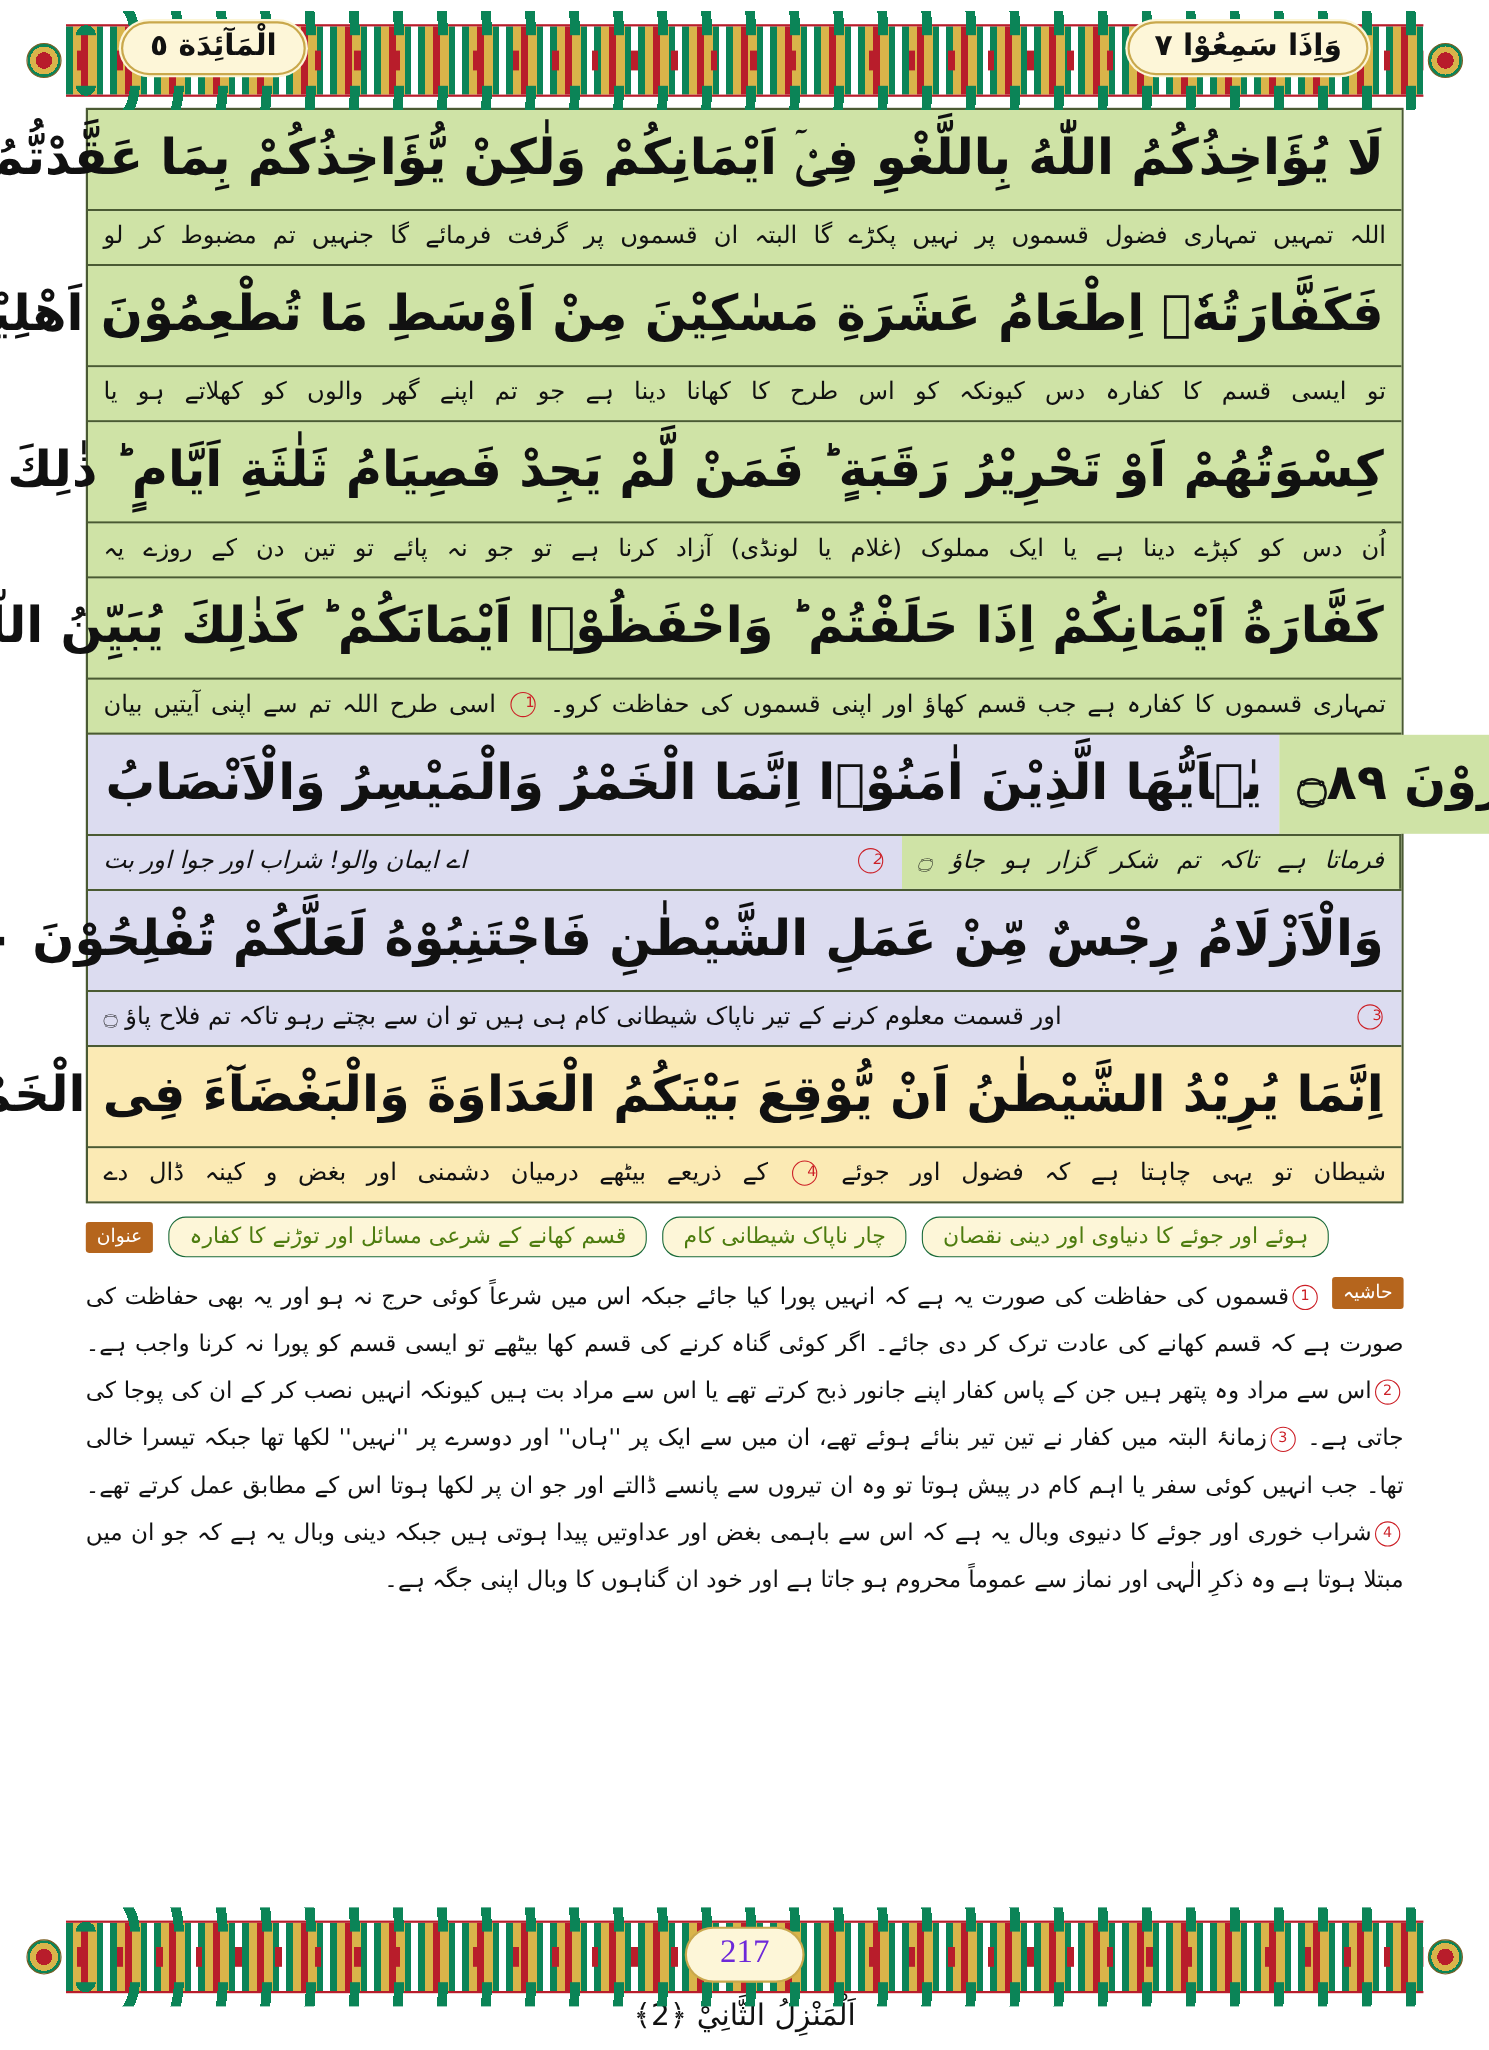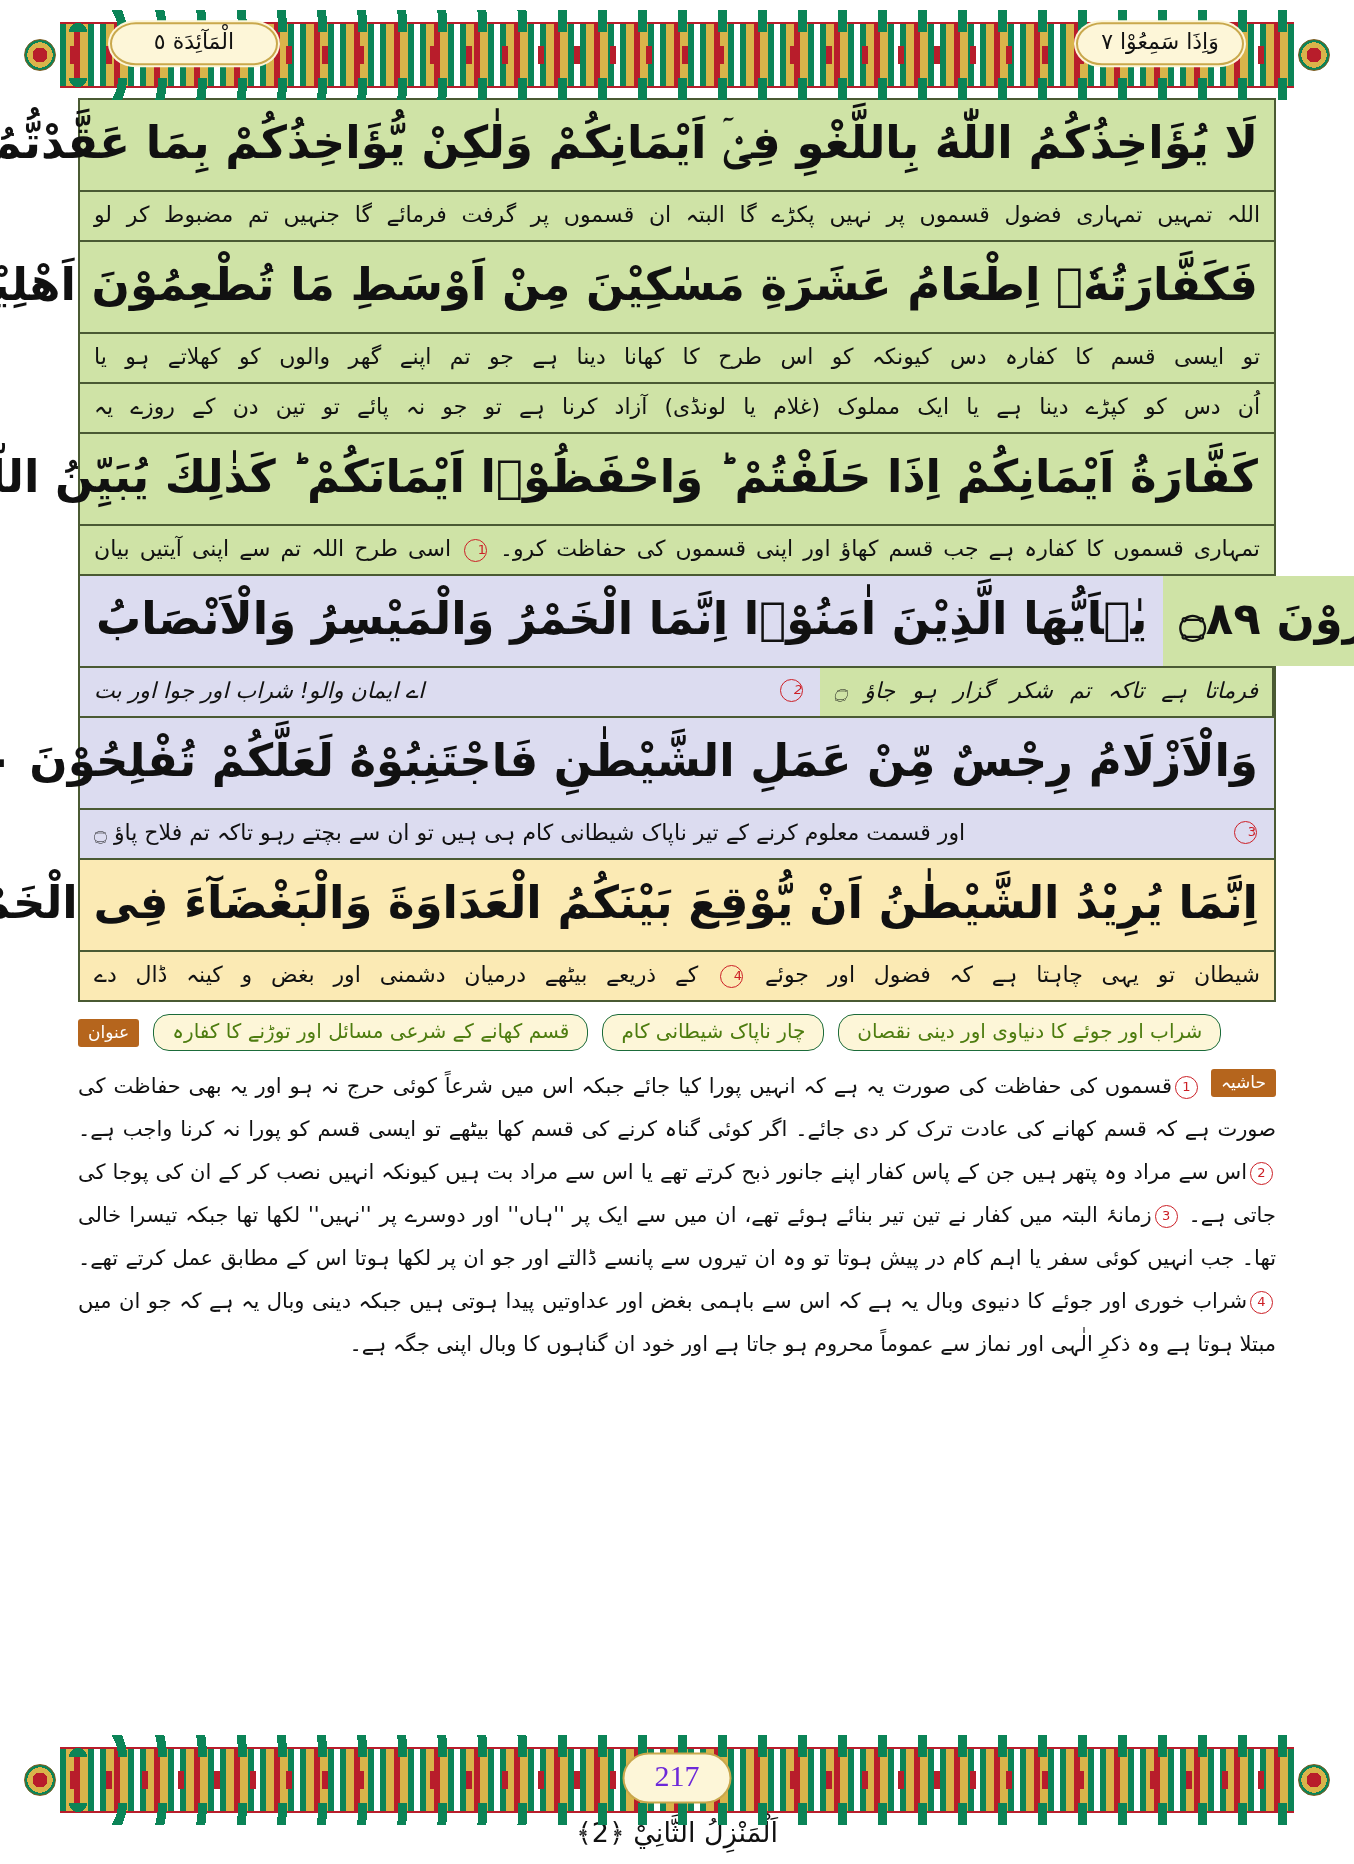--- a/index.html
+++ b/index.html
@@ -67,22 +67,22 @@
     min-width:120px;
     text-align:center;
     z-index:5;
     box-shadow:0 0 0 2px #fdf6d8;
   }
   .cartouche.surah{left:110px;}
   .cartouche.para{right:110px;}
   .cartouche span{
     display:block;
     font-family:"DejaVu Sans","Liberation Sans",sans-serif;
-    font-size:22px;line-height:1.2;
-    color:#111;direction:rtl;white-space:nowrap;
+    font-size:27px;line-height:1.2;
+    color:#111;direction:rtl;white-space:nowrap;font-weight:bold;
   }
 
   
   .text-frame{
     margin:10px 78px 0;
     border:2px solid #4a5a33;
     display:flex;flex-direction:column;
   }
   .row{
     display:flex;
@@ -231,20 +231,23 @@
       <div class="ur seg">اللہ تمہیں تمہاری فضول قسموں پر نہیں پکڑے گا البتہ ان قسموں پر گرفت فرمائے گا جنہیں تم مضبوط کر لو</div>
     </div>
 
     <div class="row ar-row bg-green">
       <div class="ar seg">فَكَفَّارَتُهٗۤ اِطْعَامُ عَشَرَةِ مَسٰكِيْنَ مِنْ اَوْسَطِ مَا تُطْعِمُوْنَ اَهْلِيْكُمْ اَوْ</div>
     </div>
     <div class="row ur-row bg-green">
       <div class="ur seg">تو ایسی قسم کا کفارہ دس کیونکہ کو اس طرح کا کھانا دینا ہے جو تم اپنے گھر والوں کو کھلاتے ہو یا</div>
     </div>
 
+    <div class="row ar-row bg-green">
+      <div class="ar seg">كِسْوَتُهُمْ اَوْ تَحْرِيْرُ رَقَبَةٍ ؕ فَمَنْ لَّمْ يَجِدْ فَصِيَامُ ثَلٰثَةِ اَيَّامٍ ؕ ذٰلِكَ</div>
+    </div>
     <div class="row ur-row bg-green">
       <div class="ur seg">اُن دس کو کپڑے دینا ہے یا ایک مملوک (غلام یا لونڈی) آزاد کرنا ہے تو جو نہ پائے تو تین دن کے روزے یہ</div>
     </div>
 
     <div class="row ar-row bg-green">
       <div class="ar seg">كَفَّارَةُ اَيْمَانِكُمْ اِذَا حَلَفْتُمْ ؕ وَاحْفَظُوْۤا اَيْمَانَكُمْ ؕ كَذٰلِكَ يُبَيِّنُ اللّٰهُ لَكُمْ</div>
     </div>
     <div class="row ur-row bg-green">
       <div class="ur seg" style="text-align-last:justify">
         <span>تمہاری قسموں کا کفارہ ہے جب قسم کھاؤ اور اپنی قسموں کی حفاظت کرو۔</span>
@@ -293,21 +296,21 @@
         <span>کے ذریعے بیٹھے درمیان دشمنی اور بغض و کینہ ڈال دے</span>
       </div>
     </div>
 
   </div>
 
   <div class="topics">
     <span class="topic-tag">عنوان</span>
     <span class="topic-pill">قسم کھانے کے شرعی مسائل اور توڑنے کا کفارہ</span>
     <span class="topic-pill">چار ناپاک شیطانی کام</span>
-    <span class="topic-pill">شراب اور جوئے کا دنیاوی اور دینی نقصان</span>
+    <span class="topic-pill">ہوئے اور جوئے کا دنیاوی اور دینی نقصان</span>
   </div>
 
   <div class="hashia">
     <span class="hashia-label">حاشیہ</span>
     <div class="hashia-body">
       <span class="fn-mark">1</span><span>قسموں کی حفاظت کی صورت یہ ہے کہ انہیں پورا کیا جائے جبکہ اس میں شرعاً کوئی حرج نہ ہو اور یہ بھی حفاظت کی صورت ہے کہ قسم کھانے کی عادت ترک کر دی جائے۔ اگر کوئی گناہ کرنے کی قسم کھا بیٹھے تو ایسی قسم کو پورا نہ کرنا واجب ہے۔</span>
       <span class="fn-mark">2</span><span>اس سے مراد وہ پتھر ہیں جن کے پاس کفار اپنے جانور ذبح کرتے تھے یا اس سے مراد بت ہیں کیونکہ انہیں نصب کر کے ان کی پوجا کی جاتی ہے۔</span>
       <span class="fn-mark">3</span><span>زمانۂ البتہ میں کفار نے تین تیر بنائے ہوئے تھے، ان میں سے ایک پر ''ہاں'' اور دوسرے پر ''نہیں'' لکھا تھا جبکہ تیسرا خالی تھا۔ جب انہیں کوئی سفر یا اہم کام در پیش ہوتا تو وہ ان تیروں سے پانسے ڈالتے اور جو ان پر لکھا ہوتا اس کے مطابق عمل کرتے تھے۔</span>
       <span class="fn-mark">4</span><span>شراب خوری اور جوئے کا دنیوی وبال یہ ہے کہ اس سے باہمی بغض اور عداوتیں پیدا ہوتی ہیں جبکہ دینی وبال یہ ہے کہ جو ان میں مبتلا ہوتا ہے وہ ذکرِ الٰہی اور نماز سے عموماً محروم ہو جاتا ہے اور خود ان گناہوں کا وبال اپنی جگہ ہے۔</span>
     </div>

